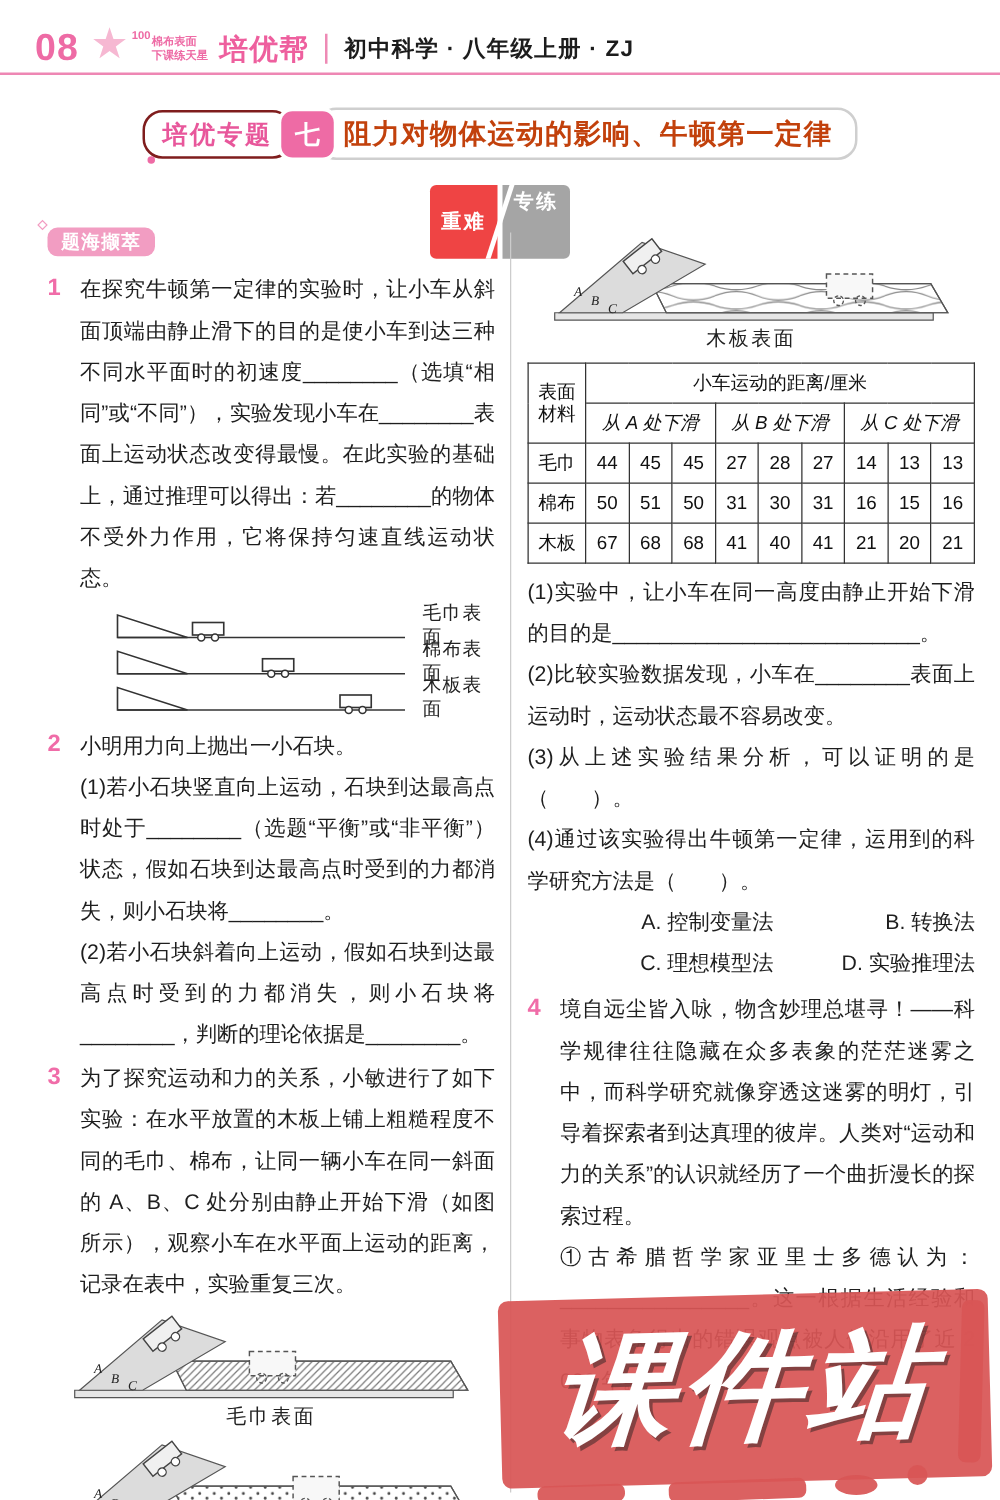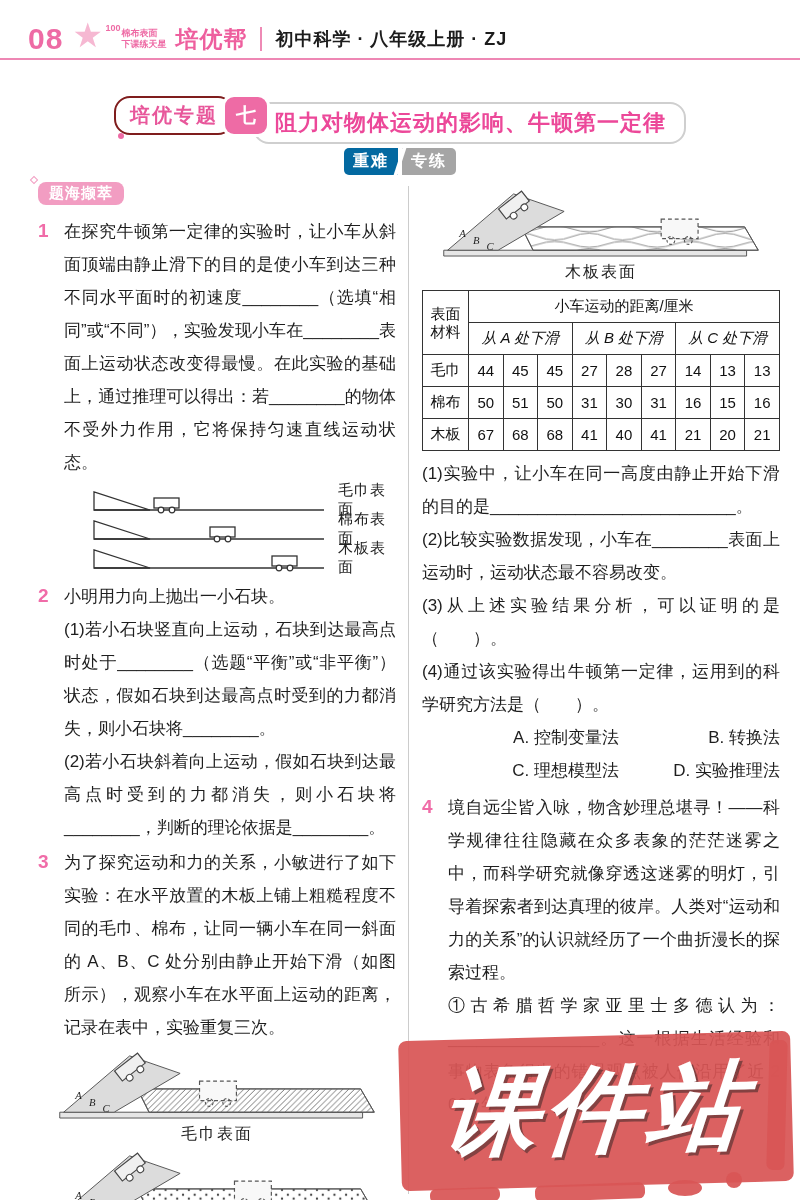--- a/index.html
+++ b/index.html
@@ -17,25 +17,25 @@
   .hdr-divider { width:2px; height:24px; background:#ee8ab5; margin:0 4px; }
   .edition { font-size:18px; font-weight:bold; color:#1c1c1c; letter-spacing:1px; }
   .header-rule { position:absolute; top:58px; left:0; width:800px; height:2px; background:#ee87b4; }
 
   
   .banner { position:absolute; top:86px; left:0; width:800px; display:flex; justify-content:center; }
   .banner-inner { display:flex; align-items:center; }
   .topic-tag { position:relative; border:2px solid #7f1d1d; color:#e8579b; border-radius:16px; padding:4px 14px; font-size:20px; font-weight:bold; letter-spacing:2px; background:#fff; z-index:2; }
   .topic-tag::after { content:""; position:absolute; left:2px; bottom:-6px; width:6px; height:6px; border-radius:50%; background:#ee6ba5; }
   .topic-index { background:#ee6ba5; color:#fff; font-size:20px; font-weight:bold; padding:5px 11px; border-radius:9px; margin:0 -8px 0 -9px; z-index:3; box-shadow:0 0 0 3px #fff; }
-  .topic-title { border:2px solid #cfcfcf; border-radius:16px; padding:4px 18px 4px 20px; font-size:22px; font-weight:bold; color:#ec4899; letter-spacing:1px; margin-left:-6px; background:#fff; z-index:1;margin-top:16px; }
+  .topic-title { border:2px solid #cfcfcf; border-radius:16px; padding:4px 18px 4px 20px; font-size:22px; font-weight:bold; color:#c2410c; letter-spacing:1px; margin-left:-6px; background:#fff; z-index:1; }
 
   
   .sec-badge { position:absolute; top:148px; left:0; width:800px; display:flex; justify-content:center; }
-  .sec-badge .bl { background:#0369a1; color:#fff; font-size:16px; font-weight:bold; padding:3px 9px; border-radius:5px 0 0 5px; letter-spacing:2px; }
+  .sec-badge .bl { background:#ef4444; color:#fff; font-size:16px; font-weight:bold; padding:19px 9px; border-radius:5px 0 0 5px; letter-spacing:2px; }
   .sec-badge .slash { width:4px; background:linear-gradient(#fff,#fff); transform:skewX(-18deg); }
   .sec-badge .br { background:#a5a5a5; color:#fff; font-size:16px; font-weight:bold; padding:3px 9px; border-radius:0 5px 5px 0; letter-spacing:2px; }
 
   
   .col-divider { position:absolute; left:408px; top:186px; width:1px; height:1008px; background:#cccccc; }
   .col-left  { position:absolute; left:38px;  top:182px; width:358px; }
   .col-right { position:absolute; left:422px; top:186px; width:358px; }
 
   .sec-label-wrap { position:relative; margin-bottom:10px; }
   .sec-label { display:inline-block; background:#f29dc2; color:#fff; font-size:15px; font-weight:bold; padding:2px 11px; border-radius:8px; letter-spacing:1px; }

